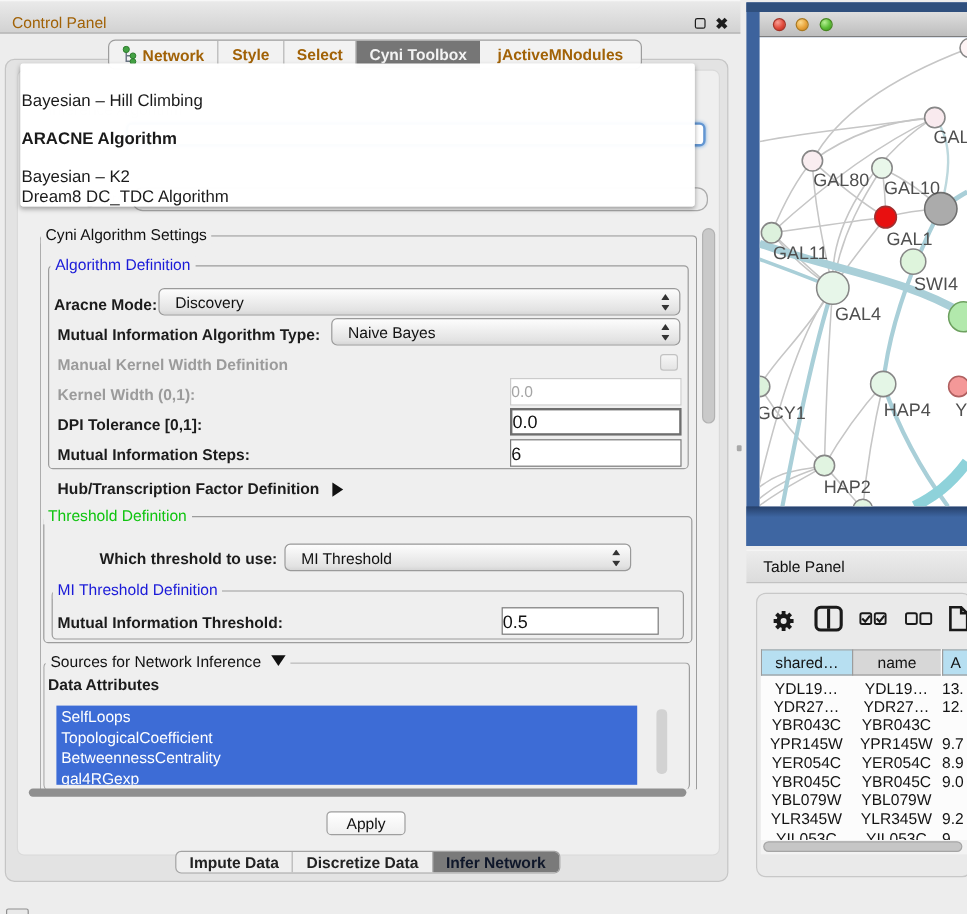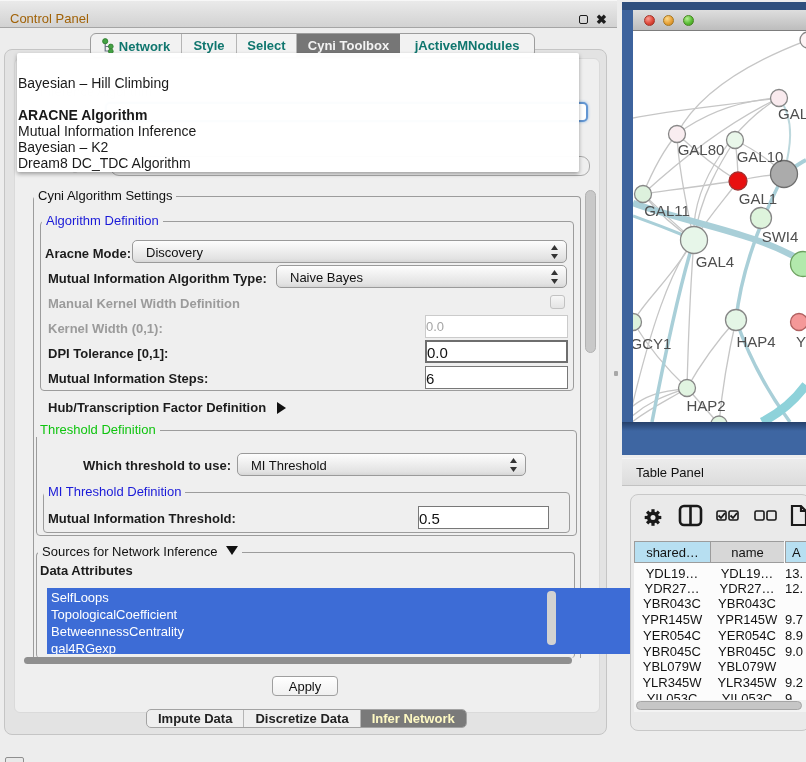--- a/index.html
+++ b/index.html
@@ -4,21 +4,21 @@
 *{margin:0;padding:0;box-sizing:border-box}
 html,body{width:806px;height:762px;overflow:hidden;background:#ededed;font-family:"Liberation Sans",sans-serif}
 .ab{position:absolute}
 #cp-titlebar{left:0;top:4;width:617px;height:28px;background:linear-gradient(#eaeaea,#d2d2d2);border-bottom:1px solid #a5a5a5;border-top:1px solid #f7f7f7}
 #cp-title{left:10px;top:11px;font-size:13px;color:#a16207}
 #cp-float{left:579px;top:15px;width:9px;height:9px;border:1.6px solid #1d1d1d;border-radius:2px}
 #cp-close{left:596px;top:12px;font-size:13px;font-weight:bold;color:#1d1d1d}
 #cp-outer{left:4px;top:49px;width:603px;height:686px;background:#e3e3e3;border:1px solid #c5c5c5;border-radius:8px}
 #cp-inner{left:14px;top:58px;width:586px;height:655px;background:#efefef;border:1px solid #dadada;border-radius:6px}
 #cp-tabs{left:90px;top:33px;height:25px;display:flex;border:1px solid #9d9d9d;border-radius:6px;overflow:hidden;background:#f2f2f2}
-#cp-tabs .t{font-size:13px;font-weight:bold;color:#0f766e;padding-top:4px;text-align:center;border-right:1px solid #b5b5b5;white-space:nowrap}
+#cp-tabs .t{font-size:13px;font-weight:bold;color:#a16207;padding-top:4px;text-align:center;border-right:1px solid #b5b5b5;white-space:nowrap}
 #cp-tabs .t.sel{background:#767676;color:#f3f3f3;border-right:none}
 #cp-tabs .t:last-child{border-right:none}
 #ghost-combo{left:105px;top:102px;width:483px;height:20px;border:2px solid #6396d2;border-radius:5px;background:#fff;box-shadow:0 0 3px #86b3e2}
 #ghost-box{left:110px;top:156px;width:480px;height:20px;border:1px solid #ababab;border-radius:9px;background:#efefef}
 #cp-vthumb{left:585px;top:190px;width:11px;height:163px;background:#c9c9c9;border:1px solid #b2b2b2;border-radius:6px}
 #splitdot{left:614px;top:371px;width:4px;height:5px;background:#a8a8a8;border-radius:1px}
 .grp{border:1px solid #9c9c9c;border-radius:4px}
 #g1{left:33px;top:196px;width:548px;height:462px;border-bottom:none;border-bottom-left-radius:0;border-bottom-right-radius:0}
 #g2{left:40px;top:221px;width:534px;height:170px}
 #g3{left:36px;top:430px;width:541px;height:106px}
@@ -47,27 +47,27 @@
 #c2{left:276px;top:265px;width:291px}
 #c3{left:237px;top:453px;width:289px}
 #cbx{left:550px;top:295px;width:15px;height:14px;border:1px solid #c2c2c2;border-radius:3px;background:linear-gradient(#f6f6f6,#e4e4e4)}
 .fld{background:#fff;font-size:14px;color:#111;text-align:left;padding-right:7px}
 #f1{left:425px;top:315px;width:143px;height:23px;border:1px solid #cbcbcb;color:#a5a5a5;padding-top:3px;font-size:13px}
 #f2{left:425px;top:340px;width:143px;height:23px;border:2px solid #6e6e6e;padding-top:2px;font-size:15px}
 #f3{left:425px;top:366px;width:143px;height:23px;border:1px solid #787878;padding-top:3px;font-size:15px}
 #f4{left:418px;top:506px;width:131px;height:23px;border:1px solid #787878;padding-top:3px;font-size:15px}
 #srcarr{display:inline-block;width:0;height:0;border-top:9px solid #111;border-left:6.5px solid transparent;border-right:6.5px solid transparent;margin-left:5px;vertical-align:1px}
 #dal{left:40px;top:563px}
-#dlist{left:47px;top:588px;width:584px;height:66px;background:#3d6cd6;color:#fff;font-size:13px;line-height:17px;padding:1px 0 0 4px;overflow:hidden}
+#dlist{left:47px;top:588px;width:484px;height:66px;background:#3d6cd6;color:#fff;font-size:13px;line-height:17px;padding:1px 0 0 4px;overflow:hidden}
 #dlist-thumb{left:547px;top:591px;width:9px;height:54px;background:#d2d2d2;border-radius:4px}
 #cp-hbar{left:24px;top:657px;width:548px;height:7px;background:#8f8f8f;border-radius:4px}
 #apply{left:272px;top:676px;width:66px;height:20px;background:linear-gradient(#ffffff,#f0f0f0);border:1px solid #9f9f9f;border-radius:4px;font-size:13px;color:#111;text-align:center;padding-top:2px}
 #btabs{left:146px;top:709px;height:19px;display:flex;border:1px solid #a3a3a3;border-radius:5px;overflow:hidden;background:#efefef}
 #btabs .t{font-size:13px;font-weight:bold;color:#222;padding:1px 11px 0 11px;border-right:1px solid #b5b5b5;white-space:nowrap}
-#btabs .t.sel{background:#7a7a7a;color:#fef9c3;border-right:none}
+#btabs .t.sel{background:#7a7a7a;color:#0f172a;border-right:none}
 #cornerbox{left:5px;top:757px;width:19px;height:10px;border:1px solid #8f8f8f;border-radius:2px;background:#e9e9e9}
 #popup{left:17px;top:53px;width:562px;height:119px;background:rgba(255,255,255,.975);box-shadow:0 2px 4px rgba(0,0,0,.35);border-radius:2px;font-size:14px;color:#1a1a1a}
 #popup .ph{position:absolute;left:0;width:100%;top:7px;text-align:center;color:#b2b2b2}
 #popup .it{position:absolute;left:1px;white-space:nowrap}
 #netwin{left:622px;top:2px;width:184px;height:453px;background:#3d639d}
 #netwin-top{left:622px;top:2px;width:184px;height:8px;background:#2f4f7d}
 #netwin-bot{left:622px;top:422px;width:184px;height:33px;background:linear-gradient(#26406a,#3e66a2 9px)}
 #net-titlebar{left:633px;top:10px;width:173px;height:21px;background:linear-gradient(#dedede,#bdbdbd);border-bottom:1px solid #7d7d7d}
 .tl{position:absolute;top:5px;margin:0;width:11px;height:11px;border-radius:50%;border:1px solid}
 #net-canvas{left:633px;top:31px;width:173px;height:391px;background:#fff;overflow:hidden}
@@ -153,21 +153,20 @@
 <div class="ab" id="btabs">
     <div class="t">Impute Data</div>
     <div class="t">Discretize Data</div>
     <div class="t sel">Infer Network</div>
   </div>
 <div class="ab" id="cornerbox"></div>
 
 <div class="ab" id="popup">
 <div class="it" style="top:22px">Bayesian – Hill Climbing</div>
 <div class="it" style="top:54px;font-weight:bold">ARACNE Algorithm</div>
-<div class="it" style="top:70px">Mutual Information Inference</div>
 <div class="it" style="top:86px">Bayesian – K2</div>
 <div class="it" style="top:102px">Dream8 DC_TDC Algorithm</div>
 </div>
 
 <div class="ab" id="netwin"></div>
 <div class="ab" id="netwin-top"></div>
 <div class="ab" id="netwin-bot"></div>
 <div class="ab" id="net-titlebar">
     <span class="tl" style="left:10.5px;background:radial-gradient(circle at 35% 30%,#f99d93,#e04b3c 55%,#b3271c);border-color:#a33328"></span>
     <span class="tl" style="left:30px;background:radial-gradient(circle at 35% 30%,#fbd98b,#e8a33a 55%,#c27e1d);border-color:#a8781f"></span>

